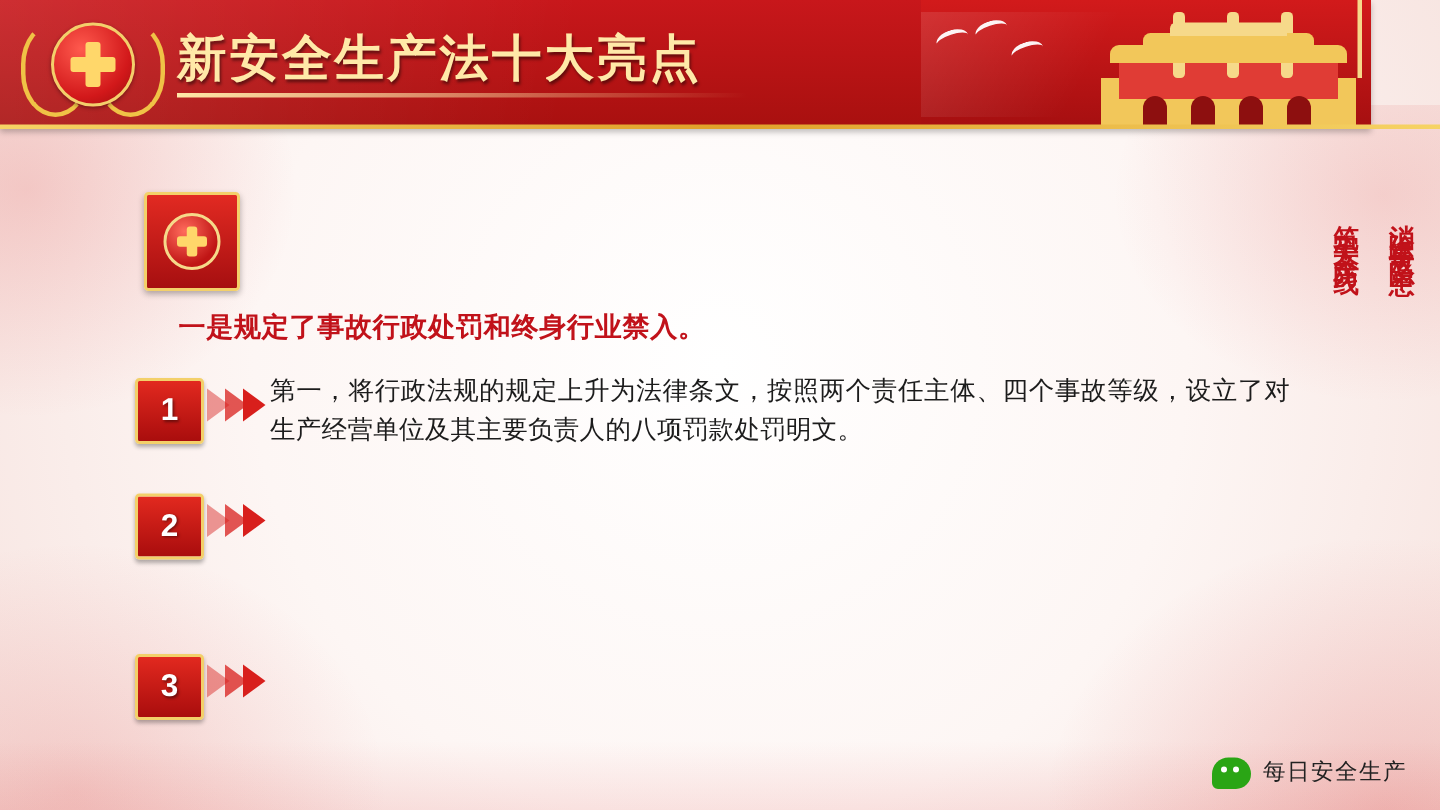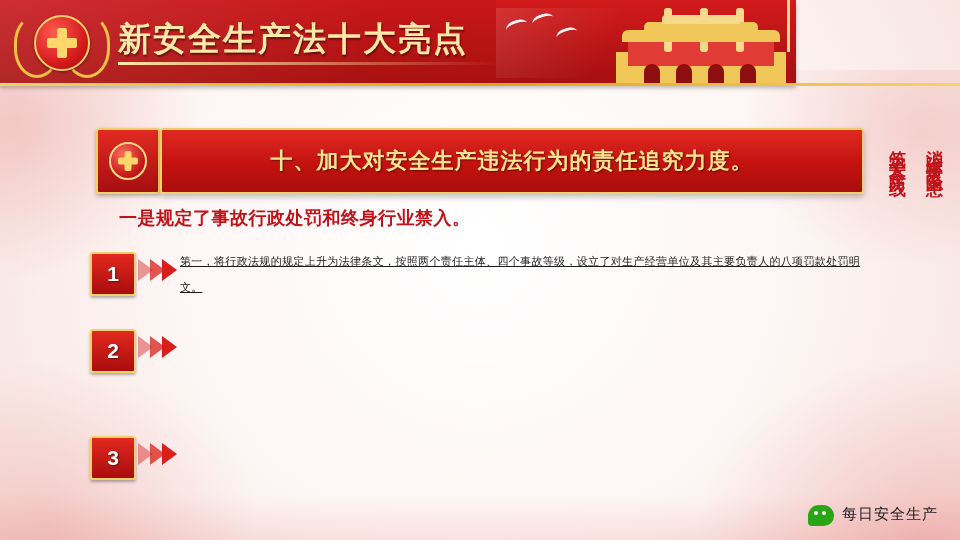--- a/index.html
+++ b/index.html
@@ -17,21 +17,21 @@
   .corner-tl{position:absolute;left:-60px;top:60px;width:260px;height:220px;
      background:radial-gradient(ellipse at 30% 30%, rgba(214,40,40,.18), rgba(214,40,40,0) 70%);}
   .corner-bl{position:absolute;left:-40px;bottom:-60px;width:300px;height:240px;
      background:radial-gradient(ellipse at 30% 70%, rgba(214,40,40,.16), rgba(214,40,40,0) 70%);}
   .corner-br{position:absolute;right:-60px;bottom:-80px;width:320px;height:260px;
      background:radial-gradient(ellipse at 70% 70%, rgba(214,40,40,.20), rgba(214,40,40,0) 72%);}
   .corner-tr{position:absolute;right:-40px;top:70px;width:260px;height:200px;
      background:radial-gradient(ellipse at 70% 30%, rgba(214,40,40,.15), rgba(214,40,40,0) 70%);}
 
   
-  .header{position:absolute;left:0;top:0;width:796px;height:86px;
+  .header{position:absolute;left:0;top:0;width:914px;height:86px;
      background:linear-gradient(180deg,#c8171b 0%,#a8100f 100%);
      box-shadow:0 2px 4px rgba(0,0,0,.25);}
   .header-sheen{position:absolute;left:0;top:0;width:960px;height:86px;
      background:linear-gradient(100deg, rgba(255,255,255,.10) 0%, rgba(255,255,255,0) 40%);}
   .header-gold-line{position:absolute;left:0;bottom:0;width:960px;height:3px;
      background:linear-gradient(90deg,#f6d365,#e0a12a,#f6d365);}
 
   
   .emblem{position:absolute;left:14px;top:10px;width:96px;height:66px;}
   .emblem .wheat-l,.emblem .wheat-r{position:absolute;top:4px;width:40px;height:58px;
@@ -98,22 +98,22 @@
      background:linear-gradient(180deg,#e2291f,#a90d0d);border:2px solid #f3d06a;border-radius:3px;
      box-shadow:0 2px 3px rgba(0,0,0,.3);}
   .num span{position:absolute;inset:0;display:flex;align-items:center;justify-content:center;
      color:#ffffff;font-size:21px;font-weight:bold;text-shadow:1px 1px 2px rgba(0,0,0,.45);}
   .arrow{flex:0 0 44px;margin-top:8px;position:relative;height:30px;}
   .arrow i{position:absolute;top:3px;width:0;height:0;border-top:11px solid transparent;
      border-bottom:11px solid transparent;border-left:15px solid #d81f1c;display:block;}
   .arrow i.a1{left:2px;opacity:.45;}
   .arrow i.a2{left:14px;opacity:.75;}
   .arrow i.a3{left:26px;opacity:1;}
-  .txt{flex:1 1 auto;color:#1c1c1c;font-size:11px;line-height:26px;letter-spacing:.2px;
-     text-align:justify;text-decoration:underline;}
+  .txt{flex:1 1 auto;color:#1c1c1c;font-size:17px;line-height:26px;letter-spacing:.2px;
+     text-align:justify;}
 
   .item1{top:248px;}
   .item2{top:325px;}
   .item3{top:432px;}
 
   
   .vslogan{position:absolute;right:14px;top:136px;display:flex;flex-direction:row-reverse;gap:14px;}
   .vcol{writing-mode:vertical-rl;text-orientation:upright;
      color:#c1121a;font-weight:bold;font-size:17px;letter-spacing:6px;}
 
@@ -177,23 +177,20 @@
     <div class="title-underline"></div>
     <div class="header-gold-line"></div>
   </div>
 
   <div class="badge">
     <div class="b-disc"></div>
     <div class="b-v"></div>
     <div class="b-h"></div>
   </div>
 
-  <div class="titlebar">
-    <span>十、加大对安全生产违法行为的责任追究力度。</span>
-  </div>
 
   <div class="subtitle">一是规定了事故行政处罚和终身行业禁入。</div>
 
   <div class="item item1">
     <div class="num">
       <span>1</span>
     </div>
     <div class="arrow">
       <i class="a1"></i>
         <i class="a2"></i>

